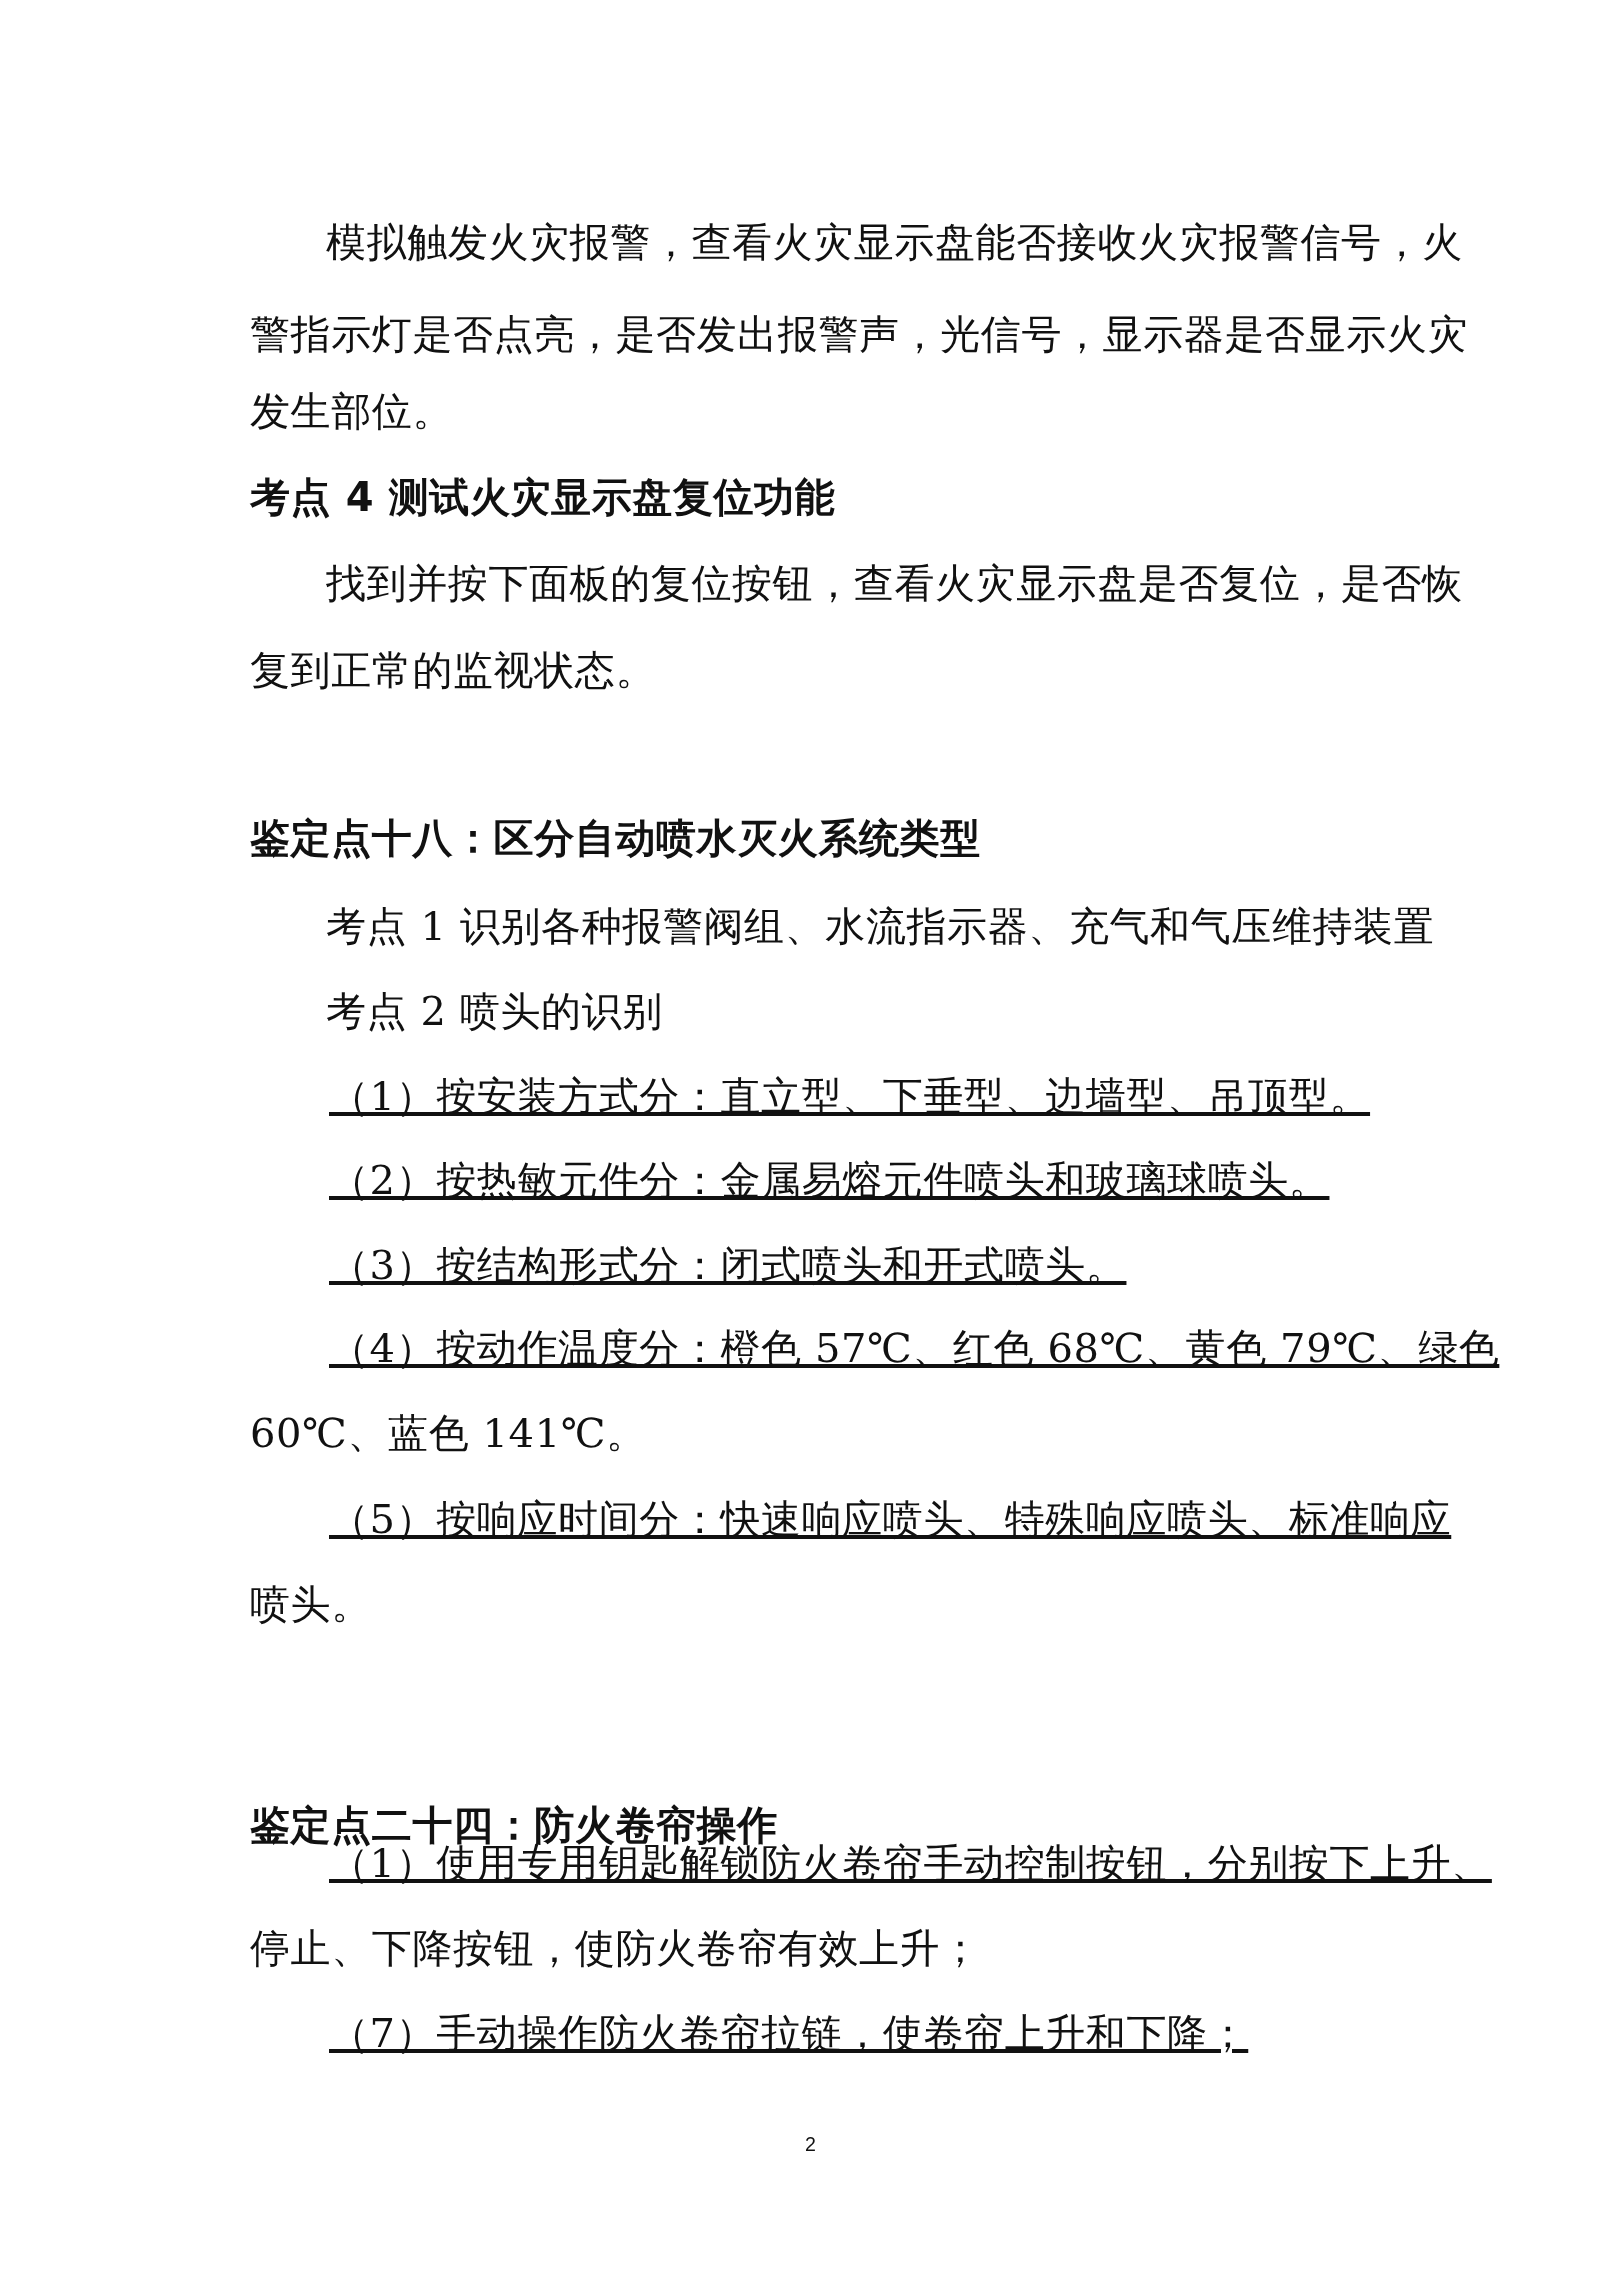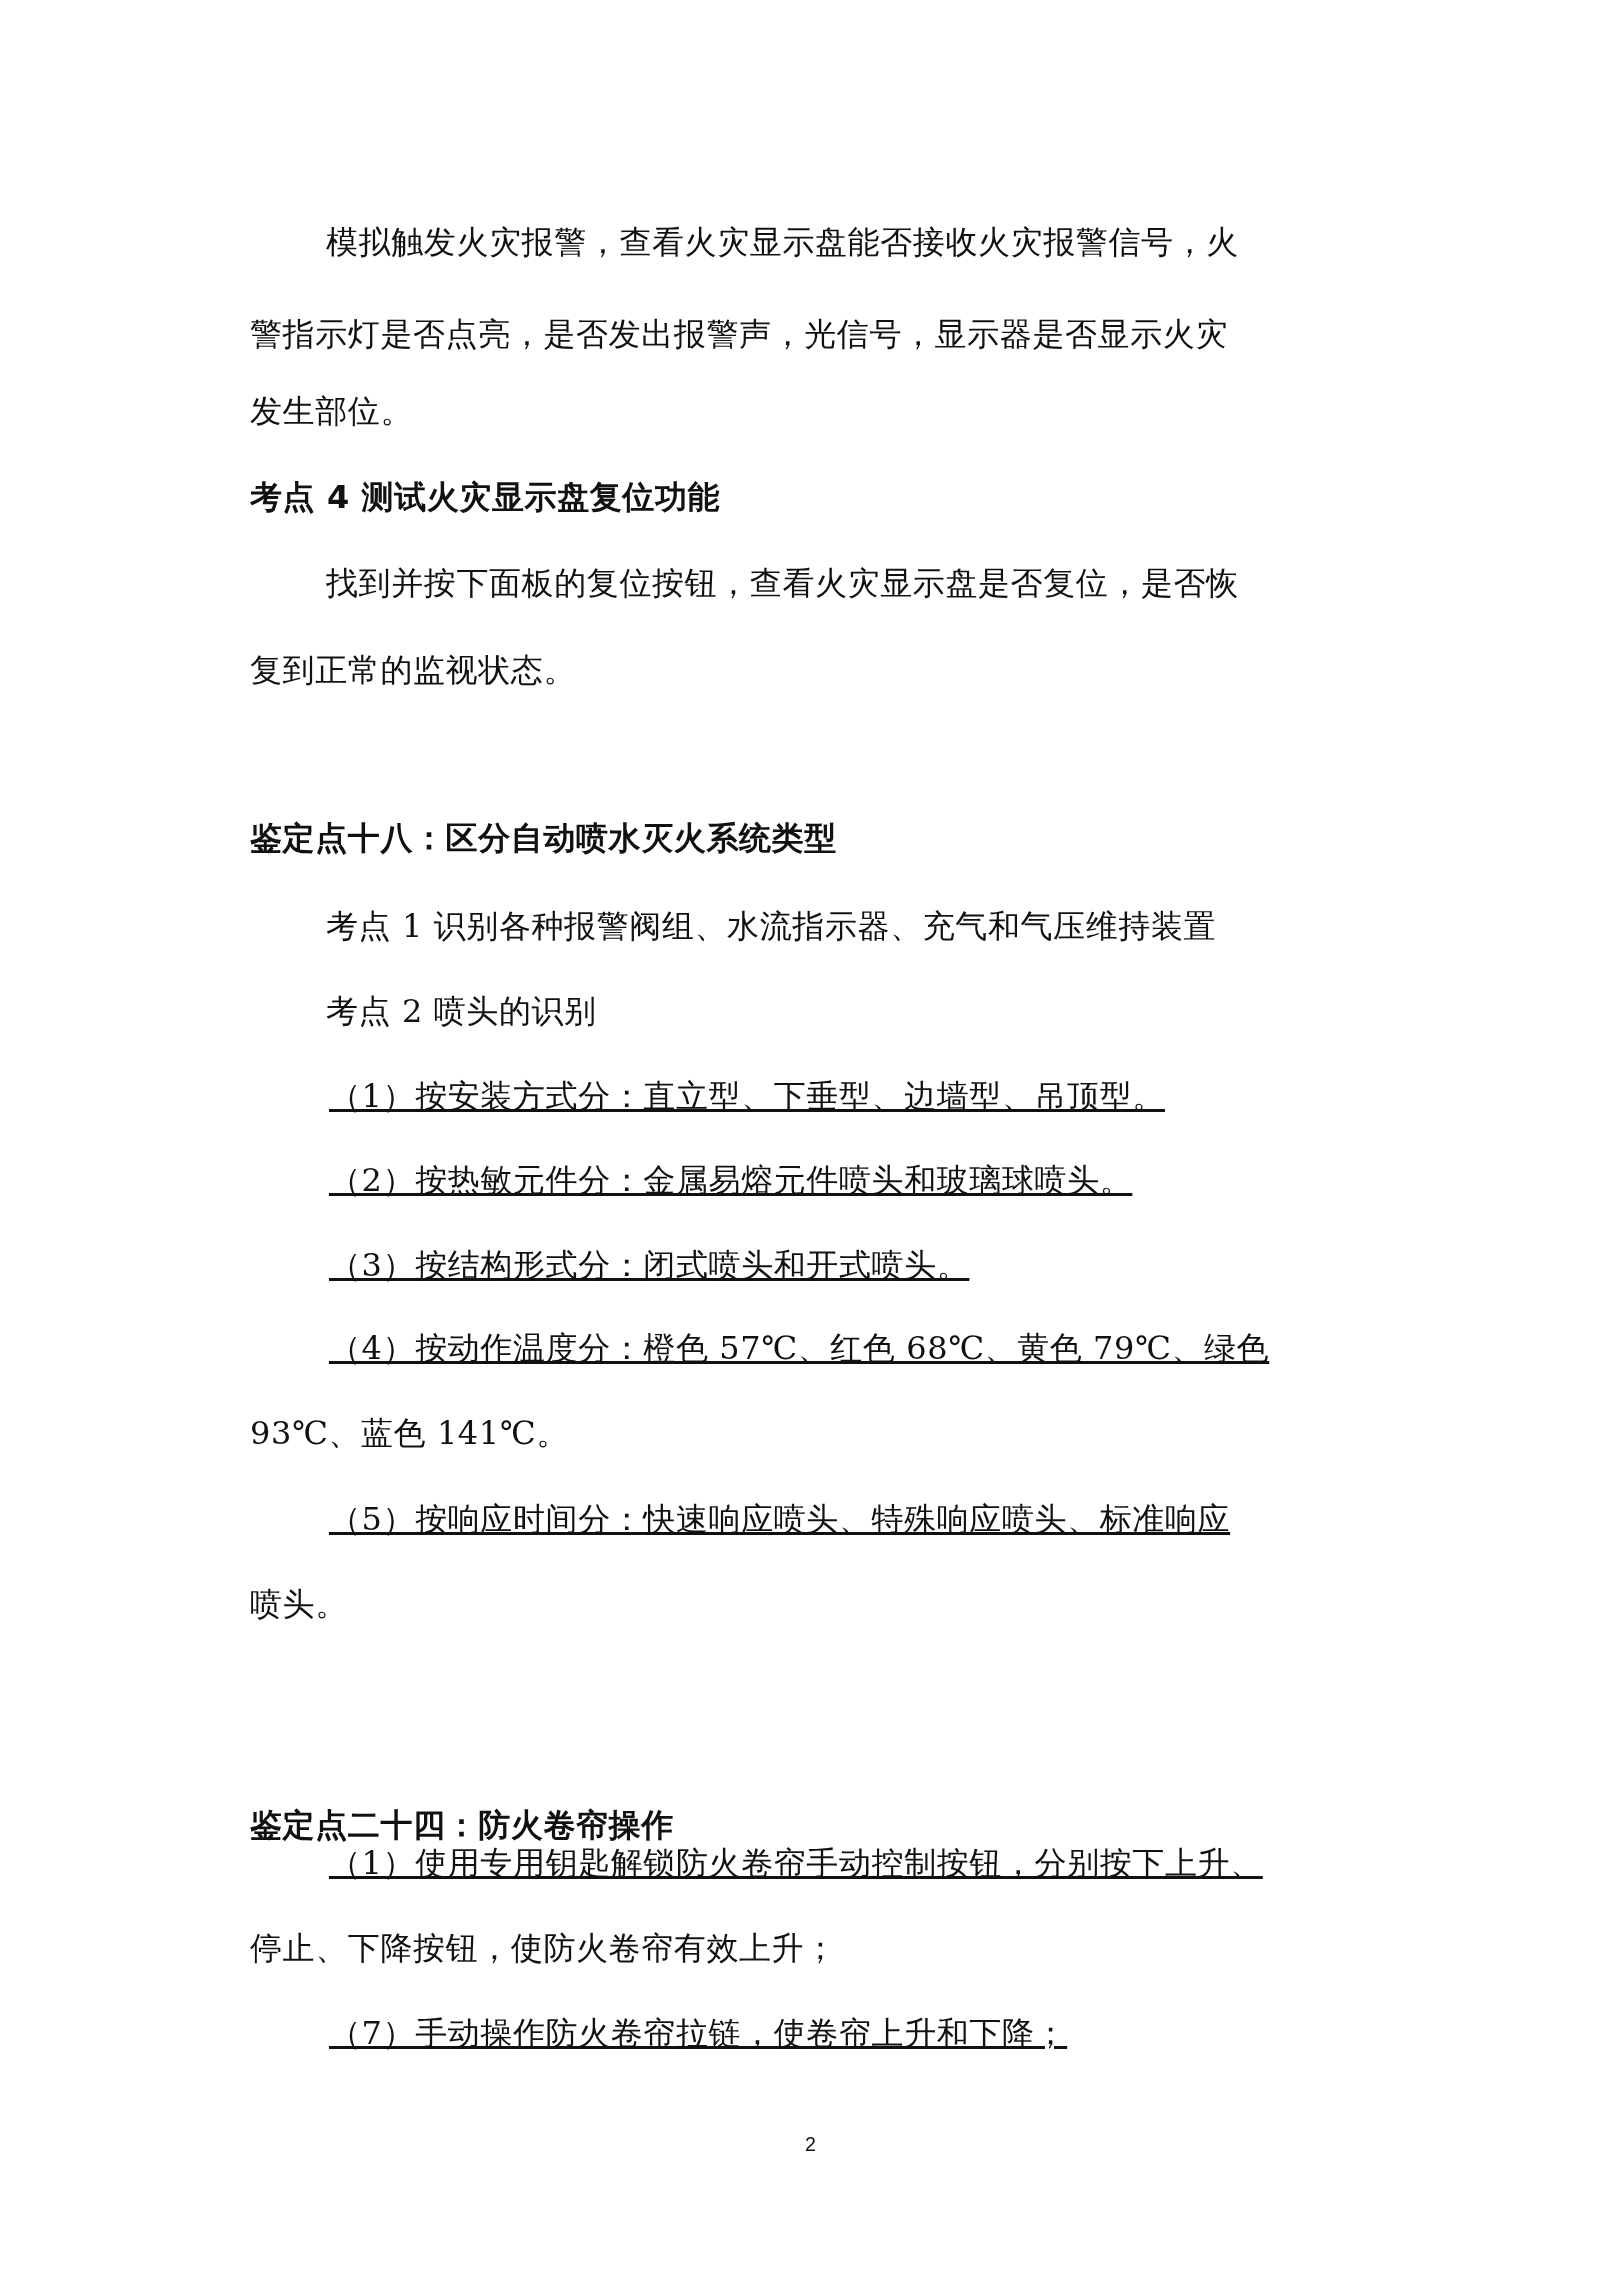--- a/index.html
+++ b/index.html
@@ -1,18 +1,18 @@
 <!DOCTYPE html>
 <html><head>
 <meta charset="utf-8">
 <style>
   html, body { margin: 0; padding: 0; background: #ffffff; }
   body { width: 1621px; height: 2293px; position: relative; overflow: hidden;
          font-family: "DejaVu Serif", "Liberation Serif", serif; color: #111; }
-  .line { position: absolute; left: 250px; width: 1137px; font-size: 32px; line-height: 43px;
+  .line { position: absolute; left: 250px; width: 1137px; font-size: 40px; line-height: 43px;
           white-space: nowrap; letter-spacing: 0.6px; }
   .indent { left: 326px; }
   .item { left: 329px; text-decoration: underline; }
   .head { font-weight: bold; font-family: "DejaVu Sans", "Liberation Sans", sans-serif; }
   .pagenum { position: absolute; left: 0; width: 1621px; text-align: center; top: 2133px;
              font-size: 19.6px; font-family: "Liberation Sans", sans-serif; }
 </style>
 </head>
 <body>
 
@@ -28,21 +28,21 @@
 
   <div class="line head" style="top:817px">鉴定点十八：区分自动喷水灭火系统类型</div>
 
   <div class="line indent" style="top:905px">考点 1  识别各种报警阀组、水流指示器、充气和气压维持装置</div>
   <div class="line indent" style="top:990px">考点 2  喷头的识别</div>
 
   <div class="line item" style="top:1075px">（1）按安装方式分：直立型、下垂型、边墙型、吊顶型。</div>
   <div class="line item" style="top:1159px">（2）按热敏元件分：金属易熔元件喷头和玻璃球喷头。</div>
   <div class="line item" style="top:1244px">（3）按结构形式分：闭式喷头和开式喷头。</div>
   <div class="line item" style="top:1327px">（4）按动作温度分：橙色  57℃、红色  68℃、黄色  79℃、绿色</div>
-  <div class="line" style="top:1412px">93℃、蓝色  141℃。</div>
+  <div class="line" style="top:1412px">60℃、蓝色  141℃。</div>
   <div class="line item" style="top:1498px">（5）按响应时间分：快速响应喷头、特殊响应喷头、标准响应</div>
   <div class="line" style="top:1583px">喷头。</div>
 
   <div class="line head" style="top:1804px">鉴定点二十四：防火卷帘操作</div>
 
   <div class="line item" style="top:1842px">（1）使用专用钥匙解锁防火卷帘手动控制按钮，分别按下上升、</div>
   <div class="line" style="top:1927px">停止、下降按钮，使防火卷帘有效上升；</div>
   <div class="line item" style="top:2012px">（7）手动操作防火卷帘拉链，使卷帘上升和下降；</div>
 
   <div class="pagenum">2</div>

